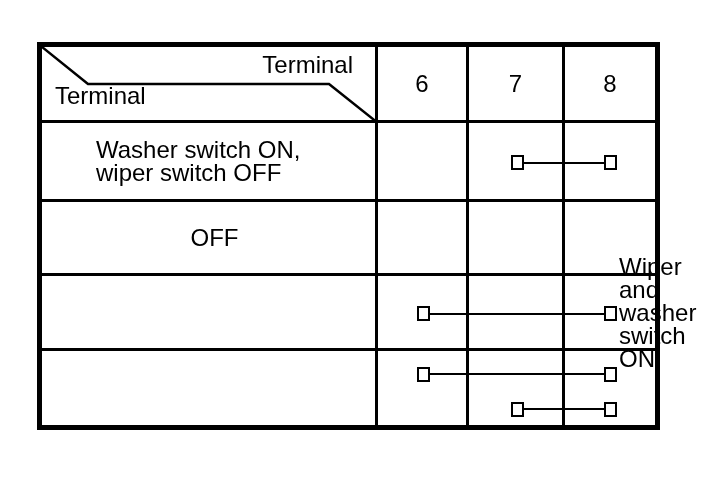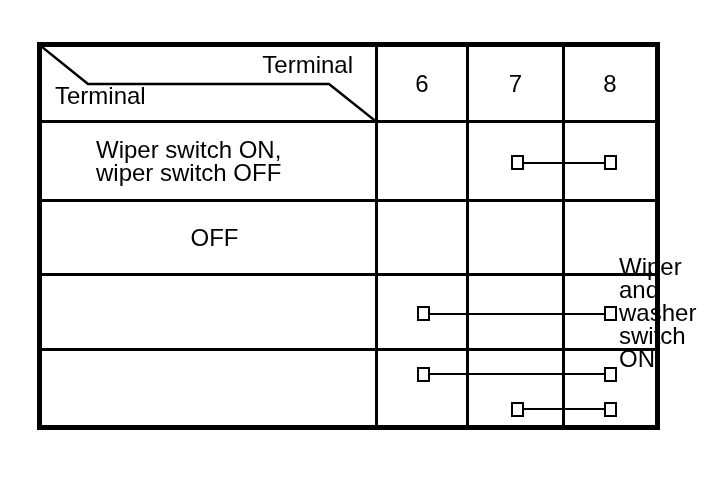--- a/index.html
+++ b/index.html
@@ -101,21 +101,21 @@
       <div class="cell corner">
         <svg width="336" height="76" viewBox="0 0 336 76">
           <polyline points="0,0 46,37 287,37 336,76" fill="none" stroke="#000000" stroke-width="2.5"></polyline>
         </svg>
         <span class="t-label">Terminal</span>
         <span class="p-label">Terminal</span>
       </div>
       <div class="cell thead">6</div>
       <div class="cell thead">7</div>
       <div class="cell thead">8</div>
-    <div class="cell rlabel"><span>Wiper switch ON,
+    <div class="cell rlabel"><span>Washer switch ON,
 wiper switch OFF</span></div>
         <div class="cell tcell"></div>
         <div class="cell tcell"></div>
         <div class="cell tcell"></div>
         <div class="cell rlabel center"><span>OFF</span></div>
         <div class="cell tcell"></div>
         <div class="cell tcell"></div>
         <div class="cell tcell"></div>
         <div class="cell tcell"></div>
         <div class="cell tcell"></div>

